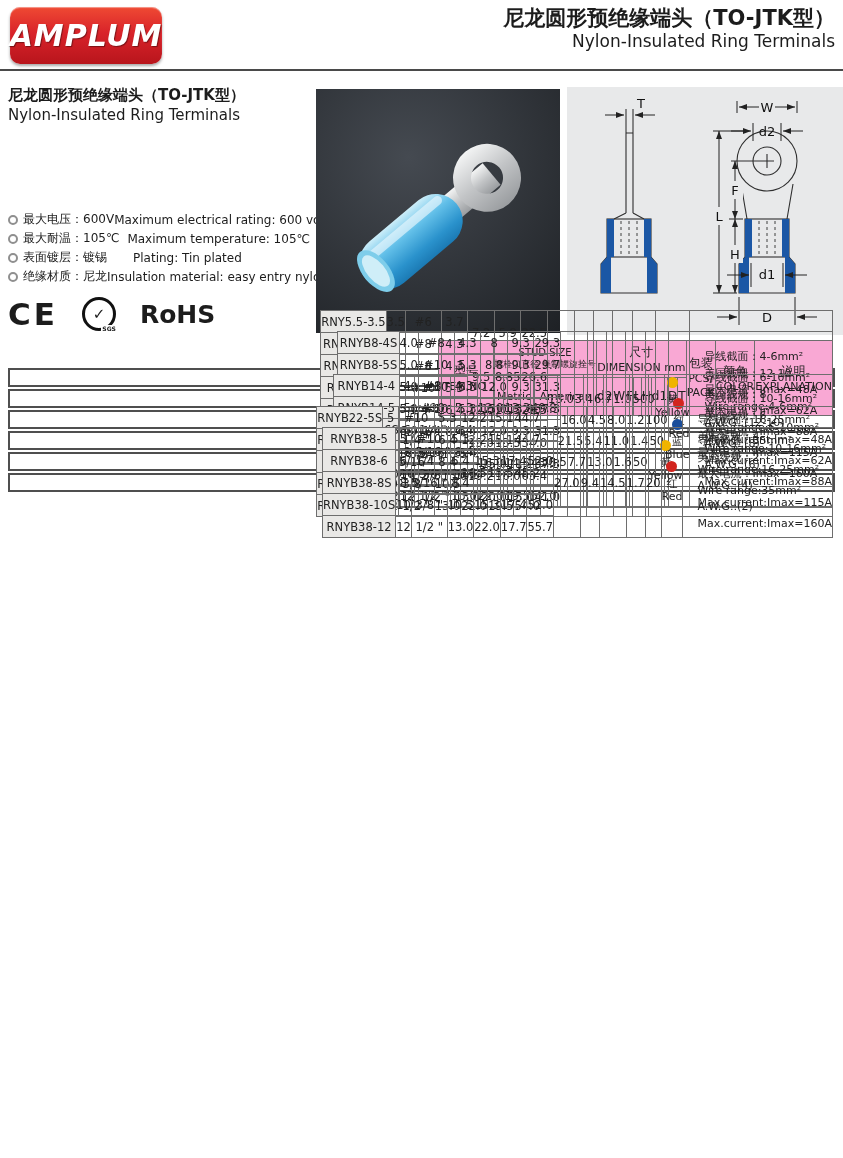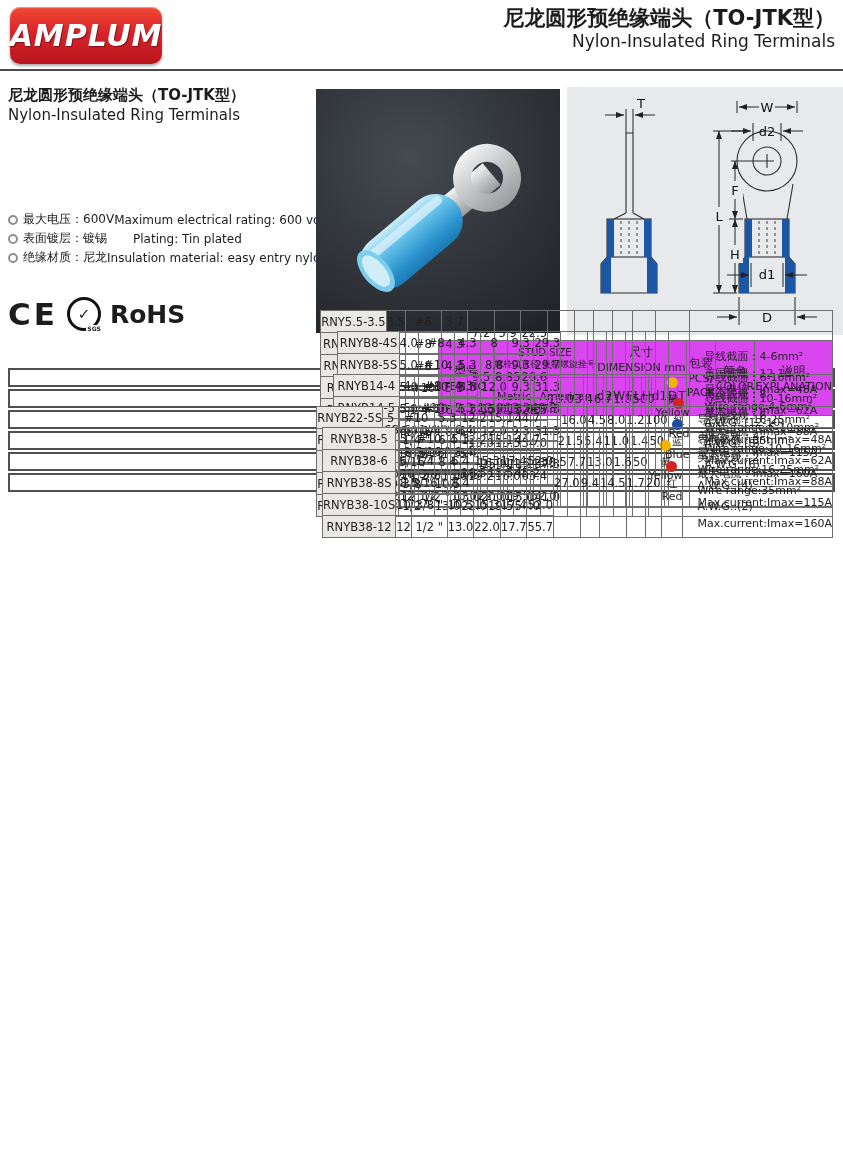--- a/index.html
+++ b/index.html
@@ -20,41 +20,41 @@
 
   
   .intro{position:absolute;left:8px;top:86px;width:302px;height:252px;}
   .intro-zh{font-size:15px;font-weight:700;}
   .intro-en{font-size:15px;margin-top:1px;}
   .specs{position:absolute;left:0;top:124px;width:302px;}
   .spec{display:flex;align-items:center;height:19px;font-size:12px;white-space:nowrap;}
   .spec .bullet{flex:0 0 auto;width:6px;height:6px;border:2px solid #8f8f8f;border-radius:50%;margin-right:5px;}
   .spec .zh{width:110px;}
   .spec .en{flex:1;}
-  .certs{position:absolute;left:0;top:210px;display:flex;align-items:center;gap:9px;}
+  .certs{position:absolute;left:0;top:210px;display:flex;align-items:center;gap:24px;}
   .ce{font-size:31px;font-weight:700;letter-spacing:3px;}
   .sgs{position:relative;width:28px;height:28px;border:3px solid #111;border-radius:50%;
        display:flex;align-items:center;justify-content:center;}
   .sgs .chk{font-size:15px;font-weight:800;line-height:1;}
   .sgs .tag{position:absolute;bottom:-4px;right:-4px;font-size:6px;font-weight:700;background:#fff;padding:0 1px;}
   .rohs{font-size:25px;font-weight:700;}
 
   
   .photo{position:absolute;left:316px;top:89px;width:244px;height:244px;}
   
   .diagram{position:absolute;left:567px;top:87px;width:276px;height:248px;background:#e8e9ea;}
   .diagram svg text{font-size:13px;fill:#111;}
 
   
   .tables{position:absolute;left:8px;top:368px;width:827px;}
   table.spec{border-collapse:collapse;table-layout:fixed;margin:0 0 2px 0;border:2px solid #4f4f4f;}
   .spec th,.spec td{border:1px solid #6e6e6e;text-align:center;vertical-align:middle;
      padding:0;font-size:11.5px;font-weight:400;color:#222;overflow:hidden;}
   .spec td{height:21px;}
-  .spec th{background:#d946ef;}
+  .spec th{background:#f9a8d4;}
   .spec .hz{font-size:12px;}
   .spec .he{font-size:11px;}
   .spec .hs1{font-size:10px;}
   .spec .hs2{font-size:9px;letter-spacing:0px;}
   .spec .pre{white-space:pre-line;line-height:1.25;}
   .spec td.item{background:#e9e8e6;}
   .spec td.expl{text-align:left;padding-left:14px;font-size:11px;line-height:1.5;white-space:pre-line;}
   .spec td.colorcell{font-size:11px;line-height:1.25;}
   .dot{display:inline-block;width:11px;height:11px;border-radius:50%;margin-bottom:1px;}
 </style>
@@ -73,20 +73,25 @@
   <div class="rule"></div>
 
   <div class="intro">
     <div class="intro-zh">尼龙圆形预绝缘端头（TO-JTK型）</div>
     <div class="intro-en">Nylon-Insulated Ring Terminals</div>
     <div class="specs">
       <div class="spec">
           <span class="bullet"></span>
           <span class="zh">最大电压：600V</span>
           <span class="en">Maximum electrical rating: 600 volts</span>
+        </div>
+      <div class="spec">
+          <span class="bullet"></span>
+          <span class="zh">最大耐温：105℃</span>
+          <span class="en">Maximum temperature: 105℃</span>
         </div>
       <div class="spec">
           <span class="bullet"></span>
           <span class="zh">表面镀层：镀锡</span>
           <span class="en">Plating: Tin plated</span>
         </div>
       <div class="spec">
           <span class="bullet"></span>
           <span class="zh">绝缘材质：尼龙</span>
           <span class="en">Insulation material: easy entry nylon</span>

